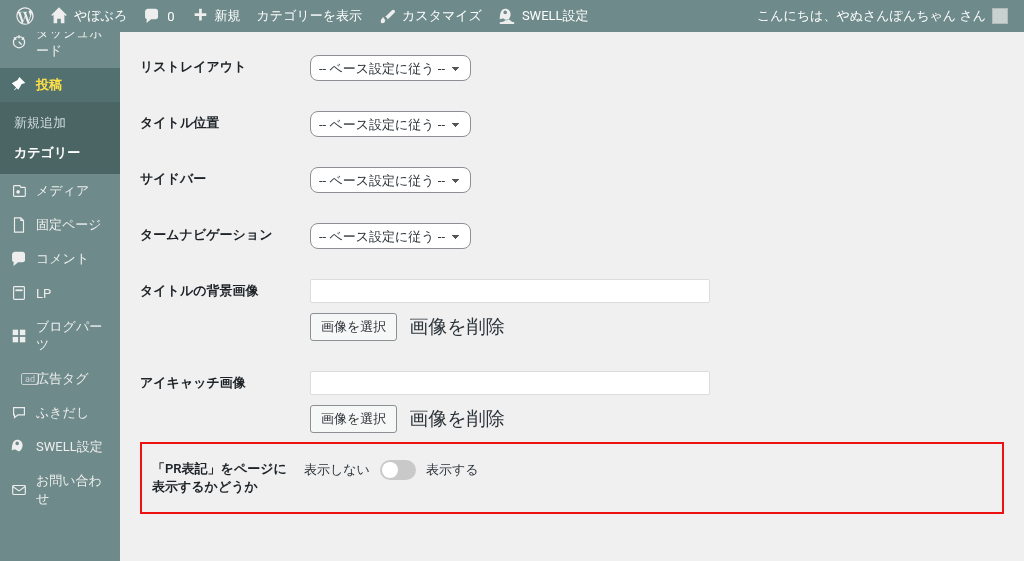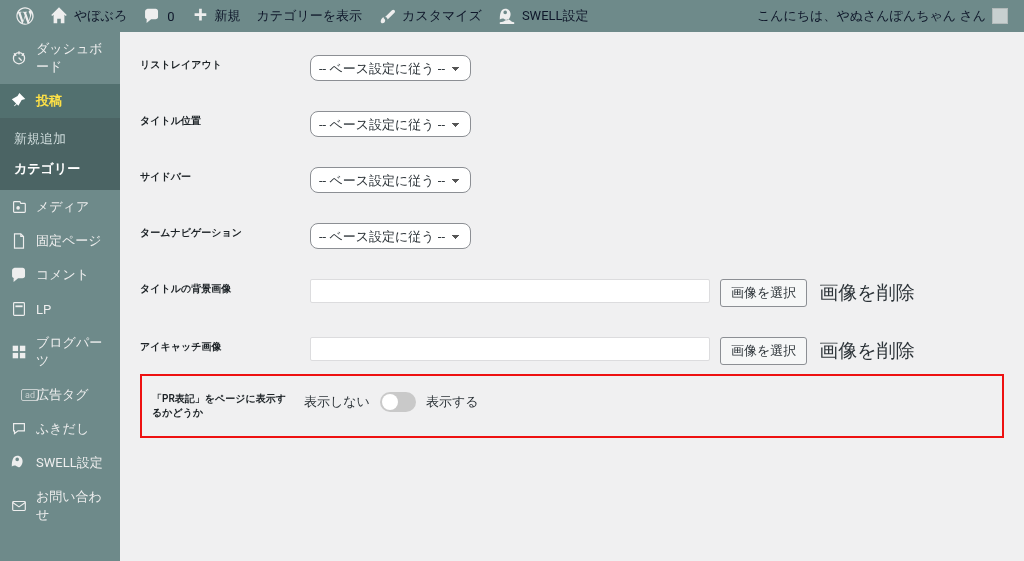--- a/index.html
+++ b/index.html
@@ -8,29 +8,29 @@
     
     .adminbar {
       position: fixed; top: 0; left: 0; right: 0; height: 32px;
       background: #6e8a8a; color: #eee;
       display: flex; align-items: center; justify-content: space-between;
       padding: 0 8px; font-size: 13px; z-index: 100;
     }
     .adminbar-left, .adminbar-right { display: flex; align-items: center; gap: 0; }
     .adminbar-item {
       display: inline-flex; align-items: center; gap: 6px;
-      height: 32px; padding: 0 8px; cursor: pointer; color: #0f172a;
+      height: 32px; padding: 0 8px; cursor: pointer; color: #ffffff;
     }
     .ab-icon { width: 18px; height: 18px; display: inline-flex; align-items: center; justify-content: center; }
     .ab-icon svg { fill: #eee; width: 18px; height: 18px; }
     .user-avatar { width: 16px; height: 16px; background: #c8d0d0; border: 1px solid #b2baba; }
 
     
     .sidebar {
-      position: fixed; top: 32px; bottom: 0; left: 0; width: 120px;
+      position: fixed; top: 16px; bottom: 0; left: 0; width: 120px;
       background: #6e8a8a; color: #fff; overflow: visible; z-index: 90;
     }
     .menu-item {
       display: flex; align-items: center; gap: 8px;
       padding: 8px 10px; cursor: pointer; font-size: 13px; color: #eee;
     }
     .menu-item.current { background: #52706f; color: #fde047; font-weight: 600; position: relative; }
     .menu-item.current::after {
       content: ""; position: absolute; right: -8px; top: 50%; margin-top: -8px;
       border: 8px solid transparent; border-right-color: #f0f0f1;
@@ -45,40 +45,40 @@
       display: block; padding: 6px 10px 6px 14px; color: #cedbdb; cursor: pointer; font-size: 13px;
     }
     .submenu-item.current { color: #fff; font-weight: 600; }
 
     
     .wrap { margin-left: 120px; padding: 32px 0 0 0; }
     .content { padding: 8px 20px 40px 20px; }
     .form-table { width: 100%; border-collapse: collapse; }
     .form-table > tbody > tr > th {
       vertical-align: top; text-align: left; padding: 18px 10px 18px 0;
-      width: 160px; font-weight: 600; line-height: 1.4; font-size: 10px; color: #1d2327;
+      width: 160px; font-weight: 600; line-height: 1.4; font-size: 13px; color: #1d2327;
     }
     .form-table > tbody > tr > td {
       padding: 15px 10px; vertical-align: top; font-size: 13px;
     }
     select {
       font-size: 13px; height: 26px; min-width: 130px; padding: 0 24px 0 8px;
       border: 1px solid #8c8f94; border-radius: 8px; background: #fff; color: #2c3338;
       -webkit-appearance: none; -moz-appearance: none; appearance: none;
       background-image: linear-gradient(45deg, transparent 50%, #555 50%), linear-gradient(135deg, #555 50%, transparent 50%);
       background-position: calc(100% - 14px) 11px, calc(100% - 10px) 11px;
       background-size: 4px 4px, 4px 4px; background-repeat: no-repeat;
     }
     .button {
       display: inline-flex; align-items: center; height: 28px; padding: 0 10px;
       font-size: 13px; border: 1px solid #8c8f94; border-radius: 3px;
       background: #f6f7f7; color: #2c3338; cursor: pointer;
     }
     .link-text { color: #2c3338; font-size: 19px; cursor: pointer; margin-left: 12px; }
-    .image-input-row { display: flex; flex-direction: row; gap: 10px; align-items: flex-start; }
+    .image-input-row { display: flex; flex-direction: column; gap: 10px; align-items: flex-start; }
     .file-path {
       width: 400px; height: 24px; border: 1px solid #dcdcde; border-radius: 2px; background: #fff;
     }
     .btnrow { display: flex; align-items: center; gap: 0; }
 
     
     .toggle-wrap { display: inline-flex; align-items: center; gap: 10px; }
     .tog-label { font-size: 13px; color: #2c3338; }
     .toggle {
       position: relative; width: 36px; height: 20px; border-radius: 12px; background: #c9c9c9; cursor: pointer;

